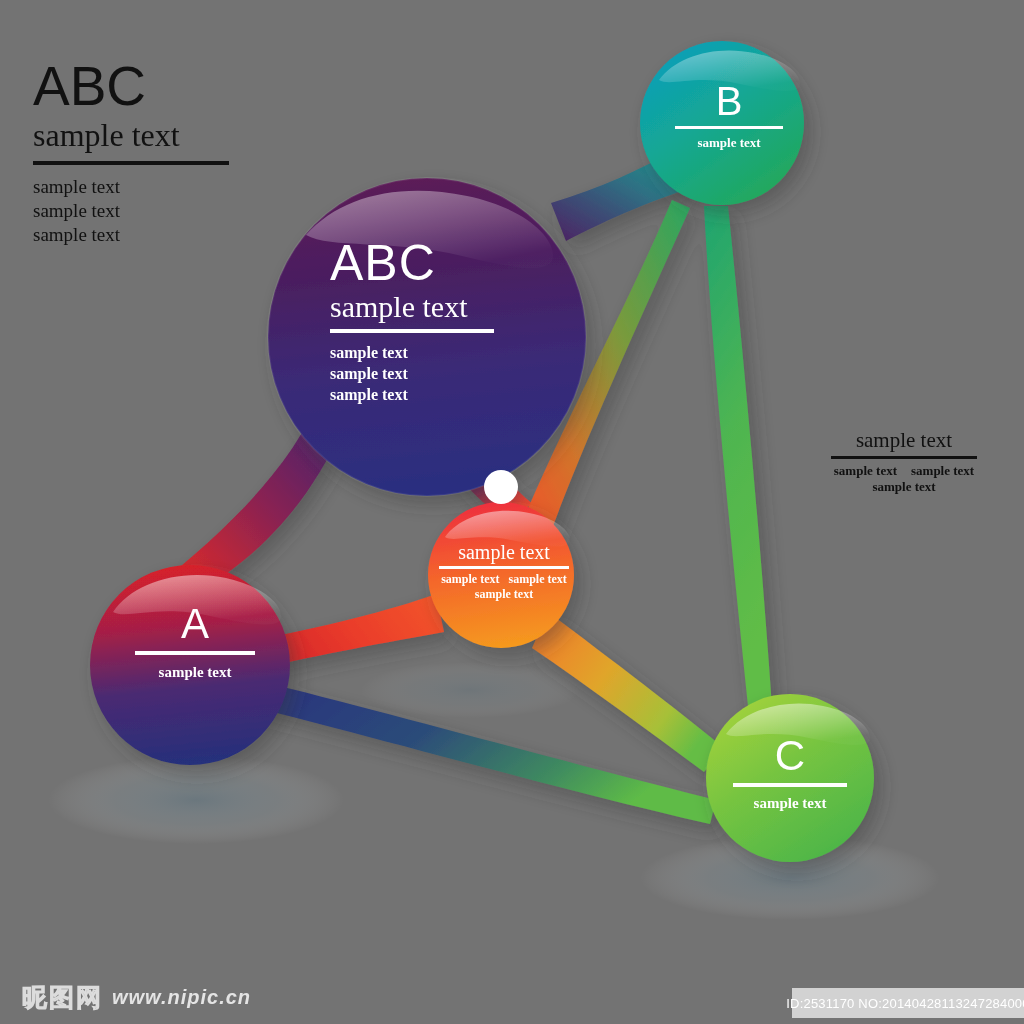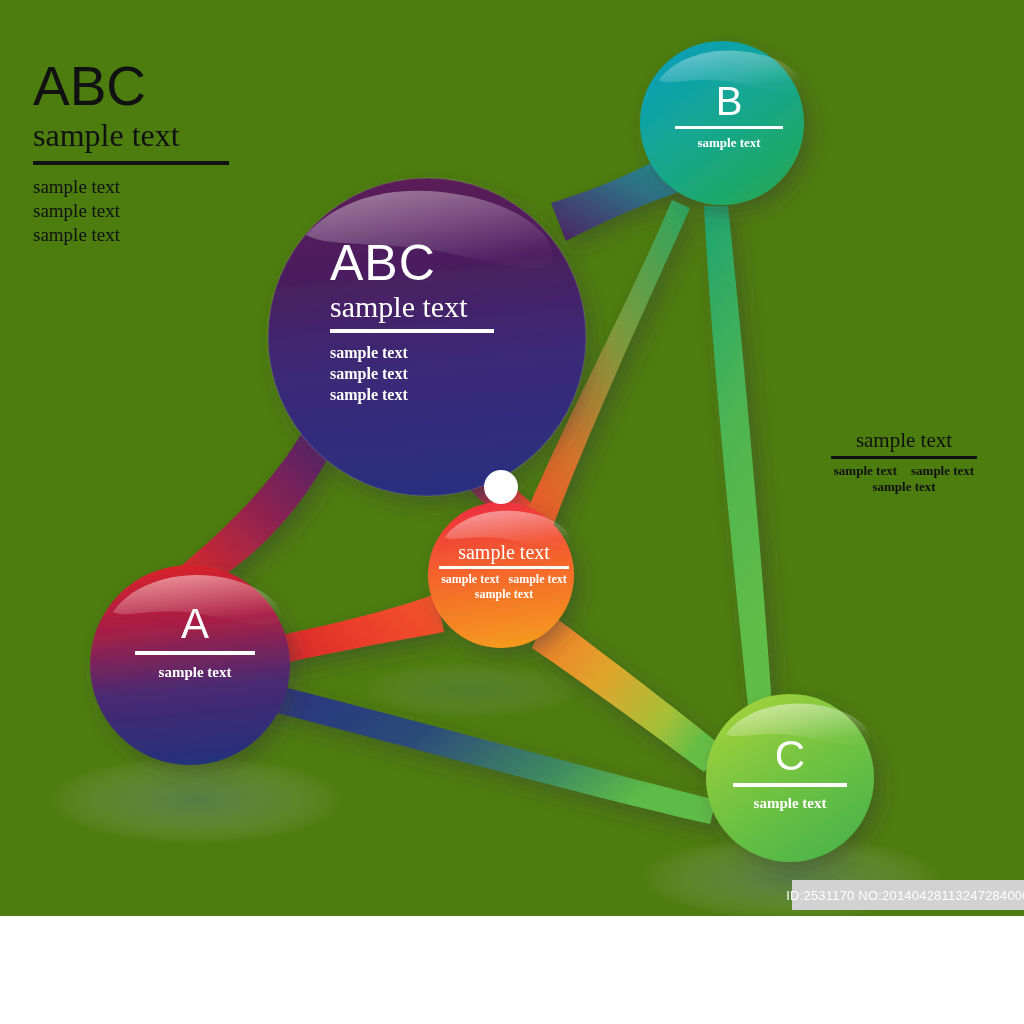--- a/index.html
+++ b/index.html
@@ -9,22 +9,22 @@
   }
   body {
     width: 1024px;
     height: 1024px;
     overflow: hidden;
     font-family: "Liberation Serif", serif;
   }
   #stage {
     position: relative;
     width: 1024px;
-    height: 916px;
-    background: #4d7c0f;
+    height: 1024px;
+    background: #737373;
   }
   svg.graph {
     position: absolute;
     left: 0;
     top: 0;
     width: 1024px;
     height: 1024px;
   }
 
   
@@ -440,18 +440,22 @@
   <div class="node-label" id="center-label">
     <div class="center-title">sample text</div>
     <div class="node-rule"></div>
     <div class="center-row">
       <span class="center-small">sample text</span>
       <span class="center-small">sample text</span>
     </div>
     <div class="center-small">sample text</div>
   </div>
 
+  <div class="watermark">
+    <span class="wm-cn">昵图网</span>
+    <span class="wm-url">www.nipic.cn</span>
+  </div>
 
   <div class="idbar">
     <span>ID:2531170 NO:20140428113247284000</span>
   </div>
 
 </div>
 
 </body></html>

